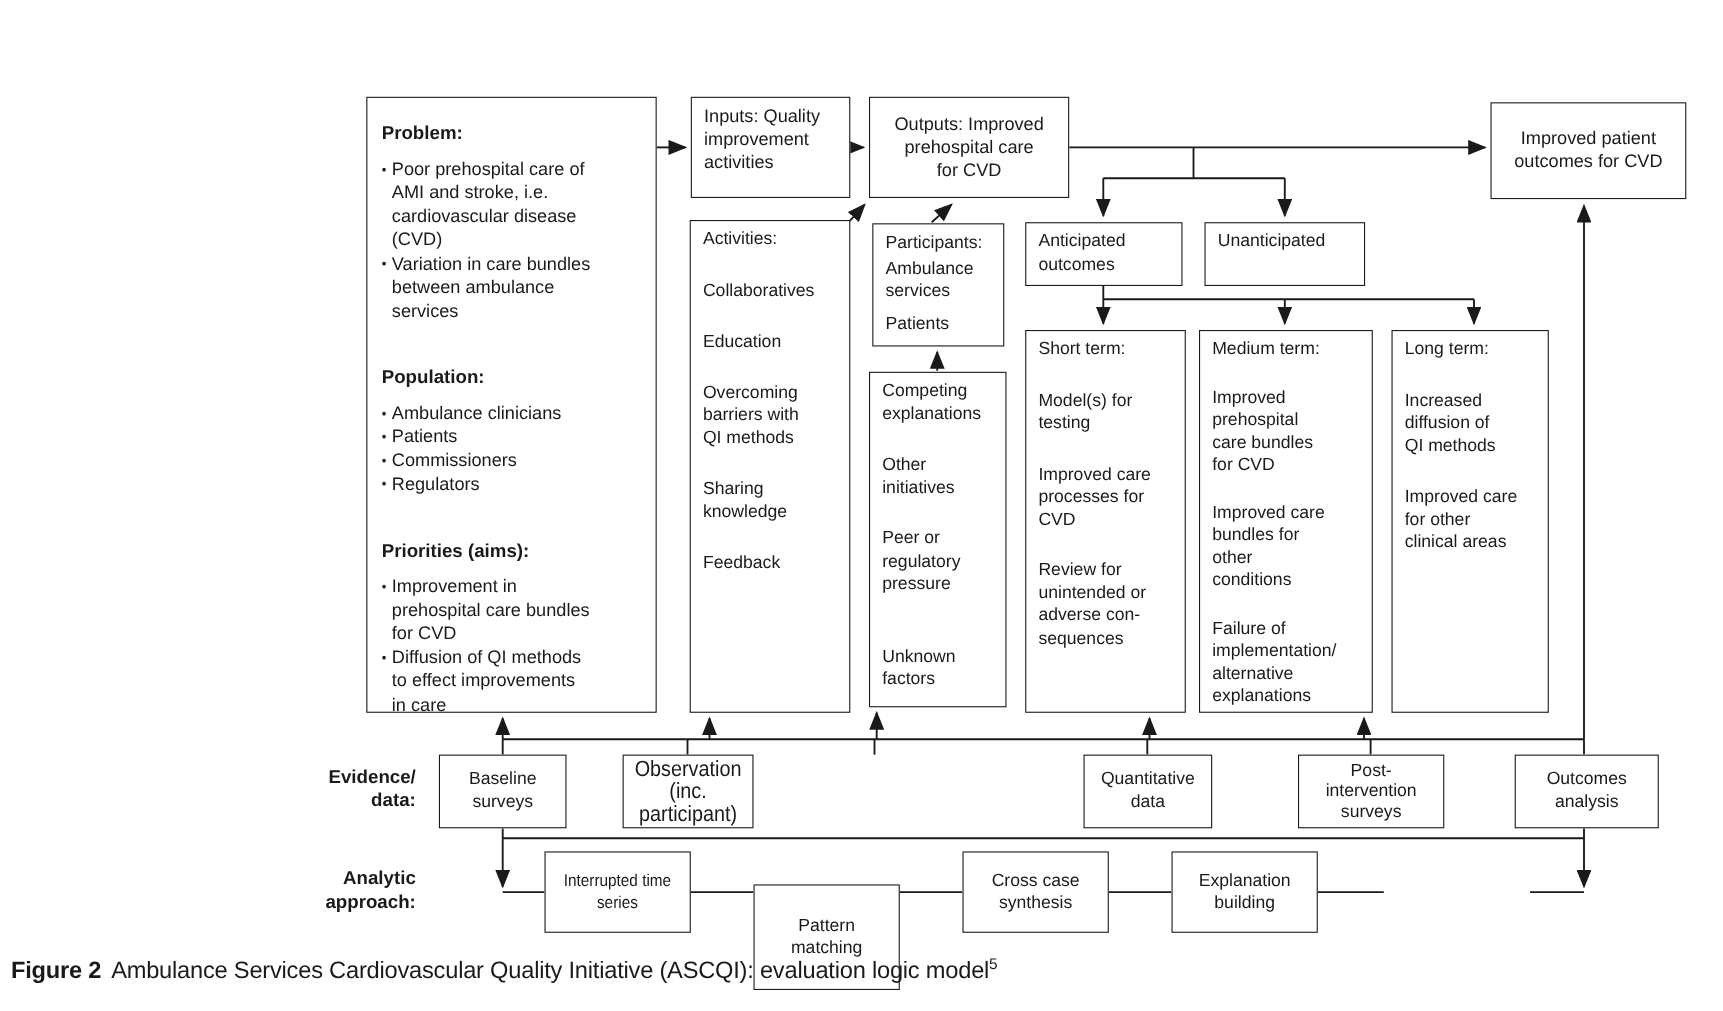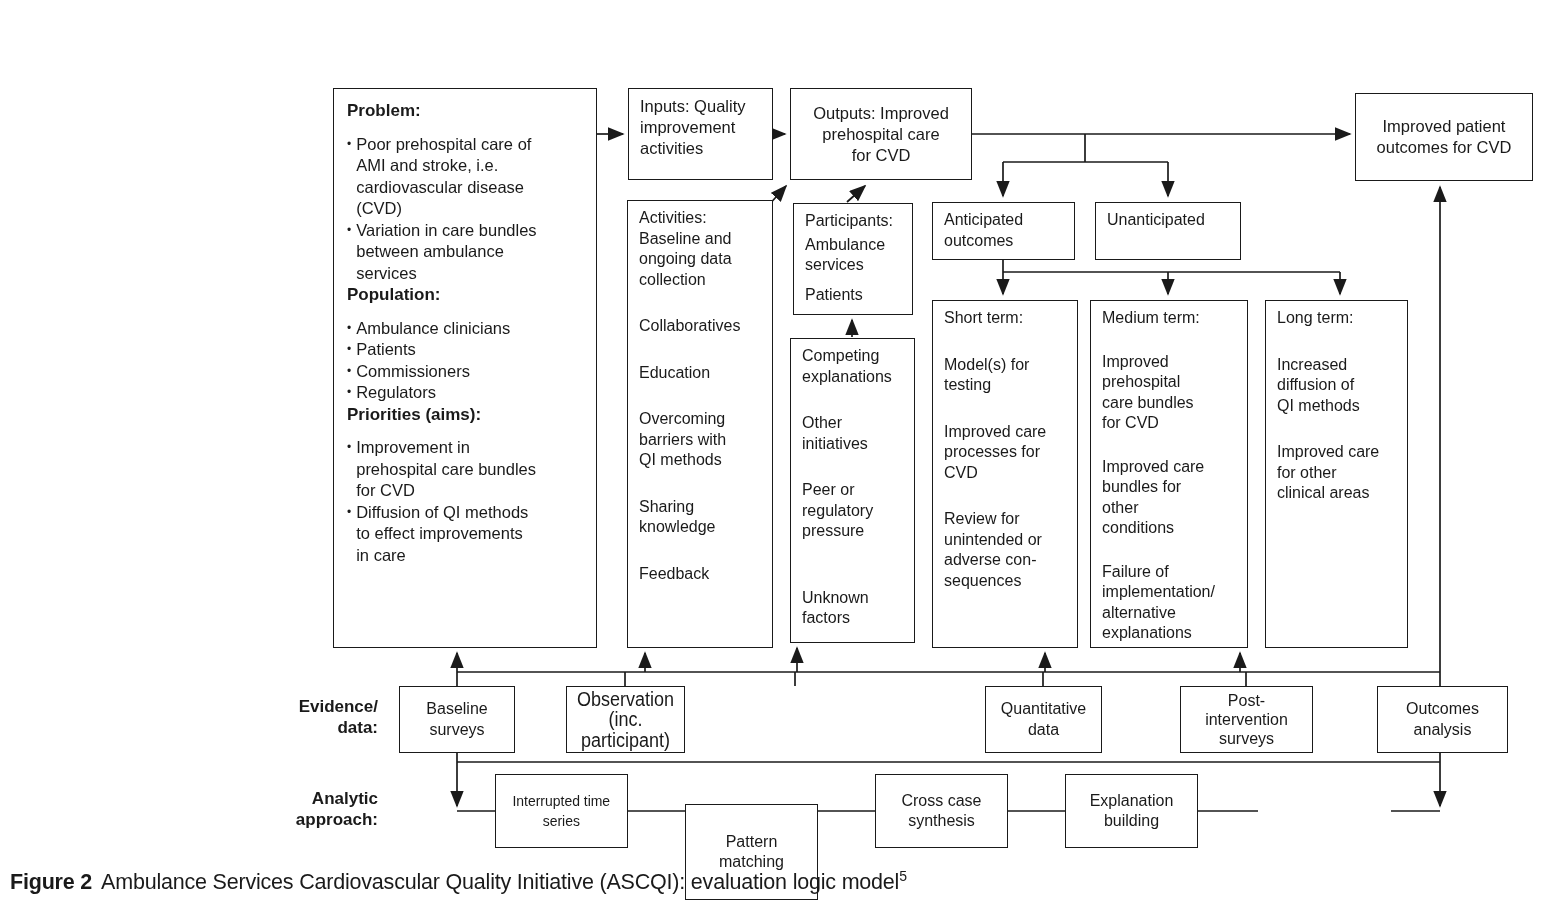--- a/index.html
+++ b/index.html
@@ -8,22 +8,22 @@
   svg.wires{position:absolute;left:0;top:0;z-index:1;}
   .box{position:absolute;z-index:2;border:1.7px solid #1a1a1a;background:#fff;
        box-sizing:border-box;font-size:16px;line-height:20.5px;}
   .pad{padding:7px 6px 6px 11px;}
   .center{display:flex;align-items:center;justify-content:center;text-align:center;}
   .pre{white-space:pre-line;}
   .lbl{position:absolute;z-index:2;font-weight:bold;font-size:17px;line-height:21px;
        text-align:right;white-space:pre-line;}
   
   .problem{font-size:16.5px;line-height:21.5px;padding:9px 6px 6px 13px;}
-  .sec{}
-  .sec:first-child{margin-top:2px;}
+  .sec{margin-top:38px;}
+  .sec:first-child{margin-top:12px;}
   .sec-h{font-weight:bold;font-size:17px;margin-bottom:12px;}
   .bullet{display:flex;}
   .bullet::before{content:"\2022";font-size:12px;line-height:21.5px;margin-right:5px;flex:0 0 auto;}
   
   .item{margin-top:26px;}
   .item.first{margin-top:0;}
   .item.gap-lg{margin-top:46px;}
   .item.gap-sm{margin-top:3px;}
   .item.gap-med{margin-top:9px;}
   .narrow{transform:scaleX(0.9);transform-origin:center;display:inline-block;}
@@ -175,23 +175,20 @@
 for CVD</span>
   </div>
 
   <div class="box center" style="left:1355px;top:93px;width:178px;height:88px;font-size:16.5px;line-height:21px;">
     <span class="pre">Improved patient
 outcomes for CVD</span>
   </div>
 
   <div class="box pad" style="left:627px;top:200px;width:146px;height:448px;">
     <div>Activities:</div>
-    <div class="item first pre">Baseline and
-ongoing data
-collection</div>
     <div class="item pre">Collaboratives</div>
     <div class="item pre">Education</div>
     <div class="item pre">Overcoming
 barriers with
 QI methods</div>
     <div class="item pre">Sharing
 knowledge</div>
     <div class="item pre">Feedback</div>
   </div>
 

